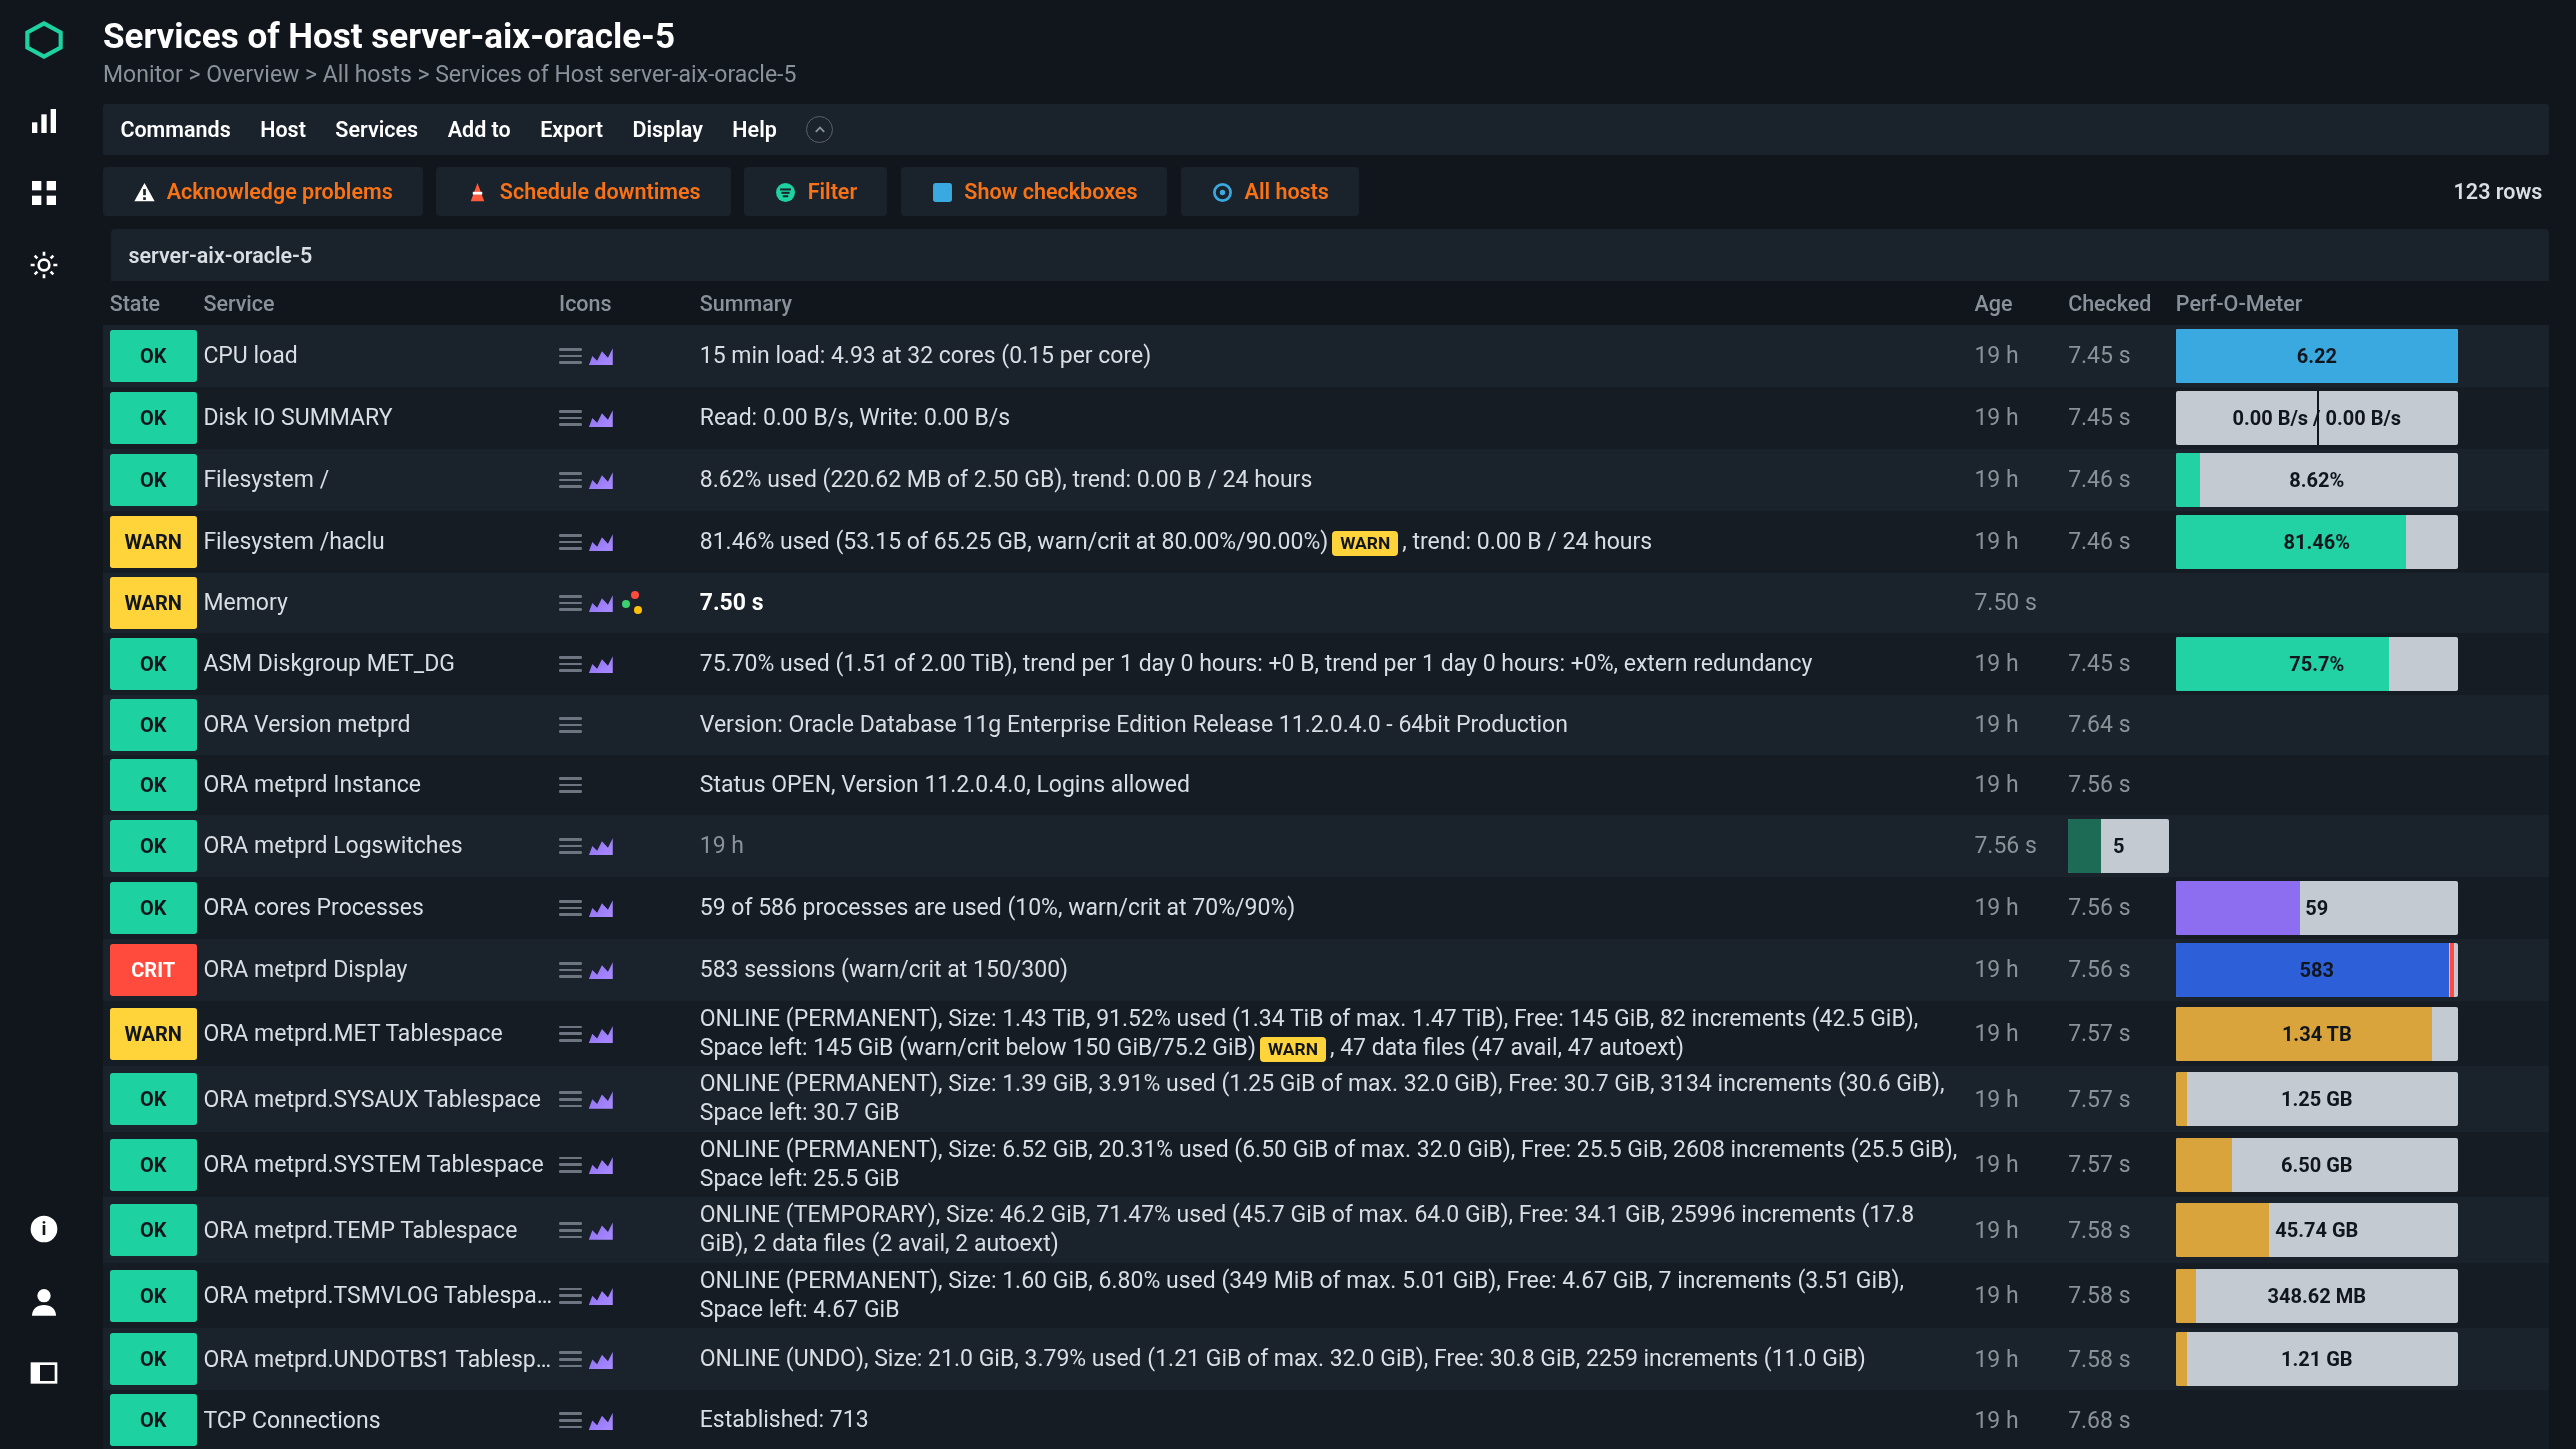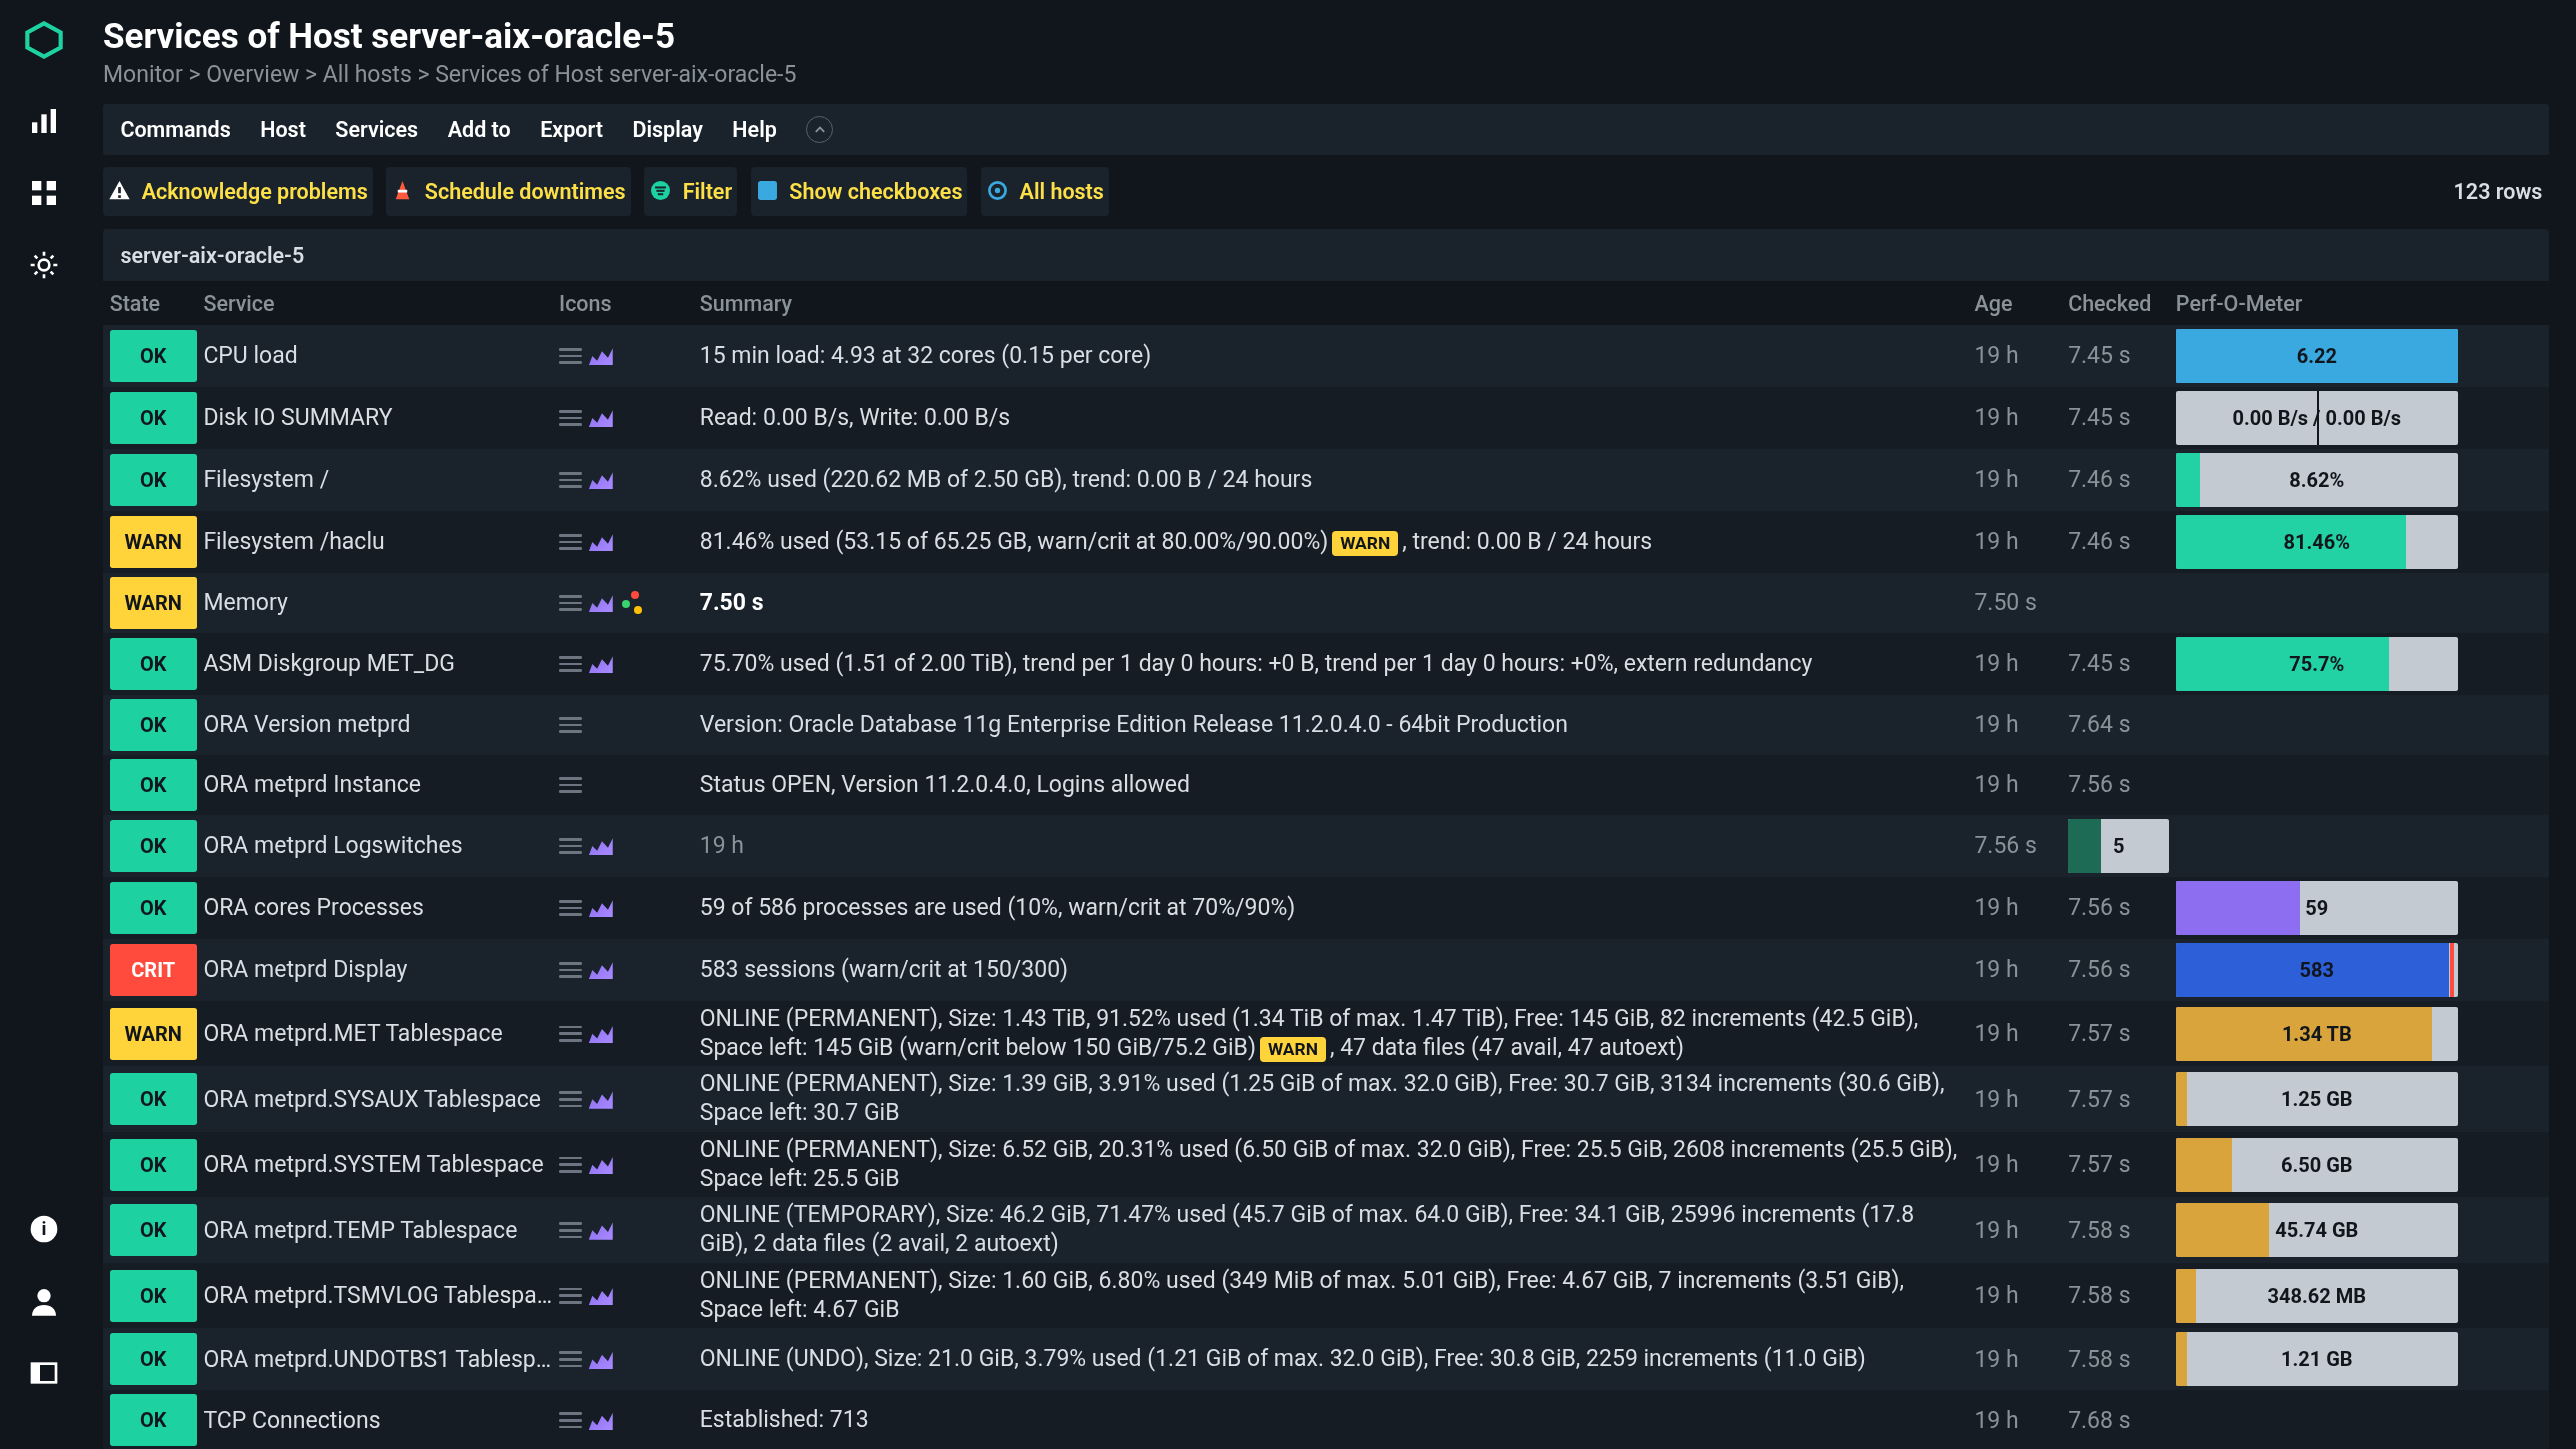--- a/index.html
+++ b/index.html
@@ -9,24 +9,24 @@
 .sidebar .logo svg{width:40px;height:40px;}
 .sidebar .nav-icon{width:32px;height:32px;color:#fff;display:flex;align-items:center;justify-content:center;cursor:pointer;}
 .sidebar .spacer{flex:1;}
 .main{flex:1;display:flex;flex-direction:column;padding:16px 27px 16px 16px;}
 .title{font-size:35px;font-weight:700;color:#fff;margin-bottom:4px;}
 .breadcrumb{color:#8a9299;font-size:23px;margin-bottom:16px;}
 .menubar{background:#1a222b;display:flex;align-items:center;gap:29.5px;padding:12px 17.4px;border-radius:2.7px;margin-bottom:12px;}
 .menubar .mitem{color:#fff;font-weight:600;cursor:pointer;}
 .menubar .expand{width:27px;height:27px;border:1.3px solid #5a6169;border-radius:50%;display:flex;align-items:center;justify-content:center;color:#8a9299;cursor:pointer;}
 .actionbar{display:flex;align-items:center;gap:13.4px;margin-bottom:13.4px;}
-.action{background:#1a222b;padding:12px 5px;border-radius:4px;display:flex;align-items:flex-start;gap:10.7px;color:#fde047;font-weight:600;cursor:pointer;}
+.action{background:#1a222b;padding:12px 30px;border-radius:4px;display:flex;align-items:flex-end;gap:10.7px;color:#f97316;font-weight:600;cursor:pointer;}
 .action .ic{width:23px;height:23px;display:inline-flex;align-items:center;justify-content:center;}
 .rowcount{font-weight:600;margin-left:auto;margin-right:6.7px;}
-.hosthdr{background:#1a222b;padding:13.4px 17.4px;border-top-left-radius:4px;border-top-right-radius:4px;color:#d8dee4;font-weight:600;}
+.hosthdr{background:#1a222b;padding:13.4px 17.4px;border-top-left-radius:4px;border-top-right-radius:4px;color:#d8dee4;font-weight:600;margin-left:8px;}
 .table{display:flex;flex-direction:column;}
 .thead,.trow{display:grid;grid-template-columns:87px 349px 134px 1268px 87px 101px 282px;align-items:center;column-gap:6.7px;}
 .thead{color:#8a9299;font-weight:500;padding:9.4px 6.7px 9.4px 6.7px;}
 .trow{padding:4px 6.7px;}
 .trow.odd{background:#1a222b;}
 .trow.even{background:#151c24;}
 .state{height:52px;display:flex;align-items:center;justify-content:center;font-weight:700;color:#11161d;border-radius:2.7px;font-size:20px;}
 .state.OK{background:#1dd1a1;}
 .state.WARN{background:#ffd43b;}
 .state.CRIT{background:#ff4b3e;color:#fff;}

